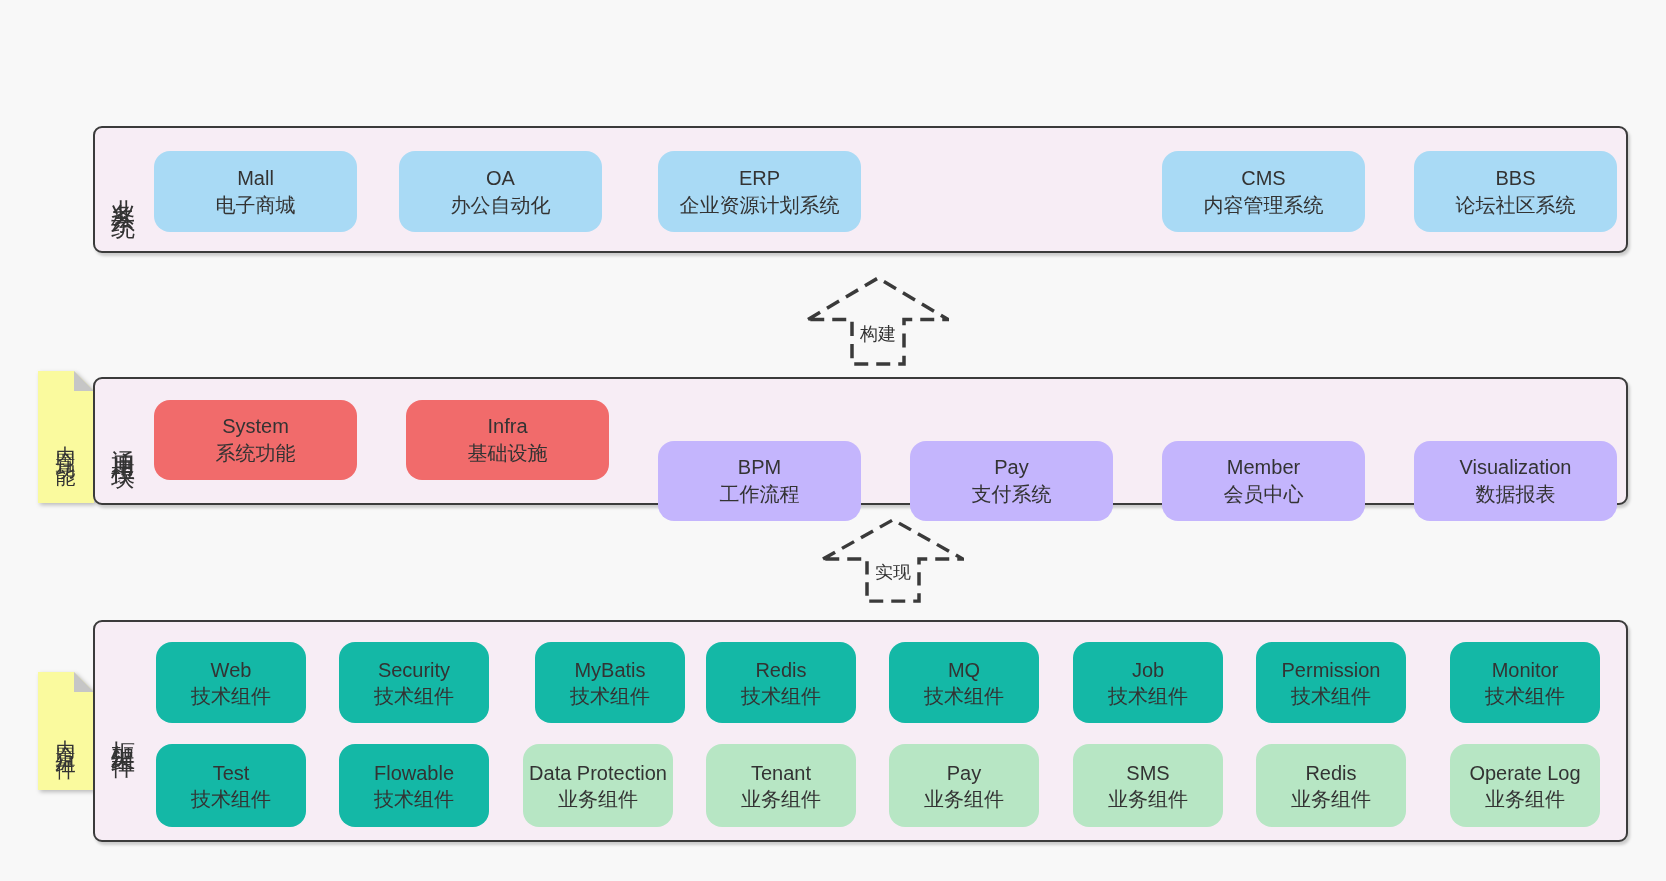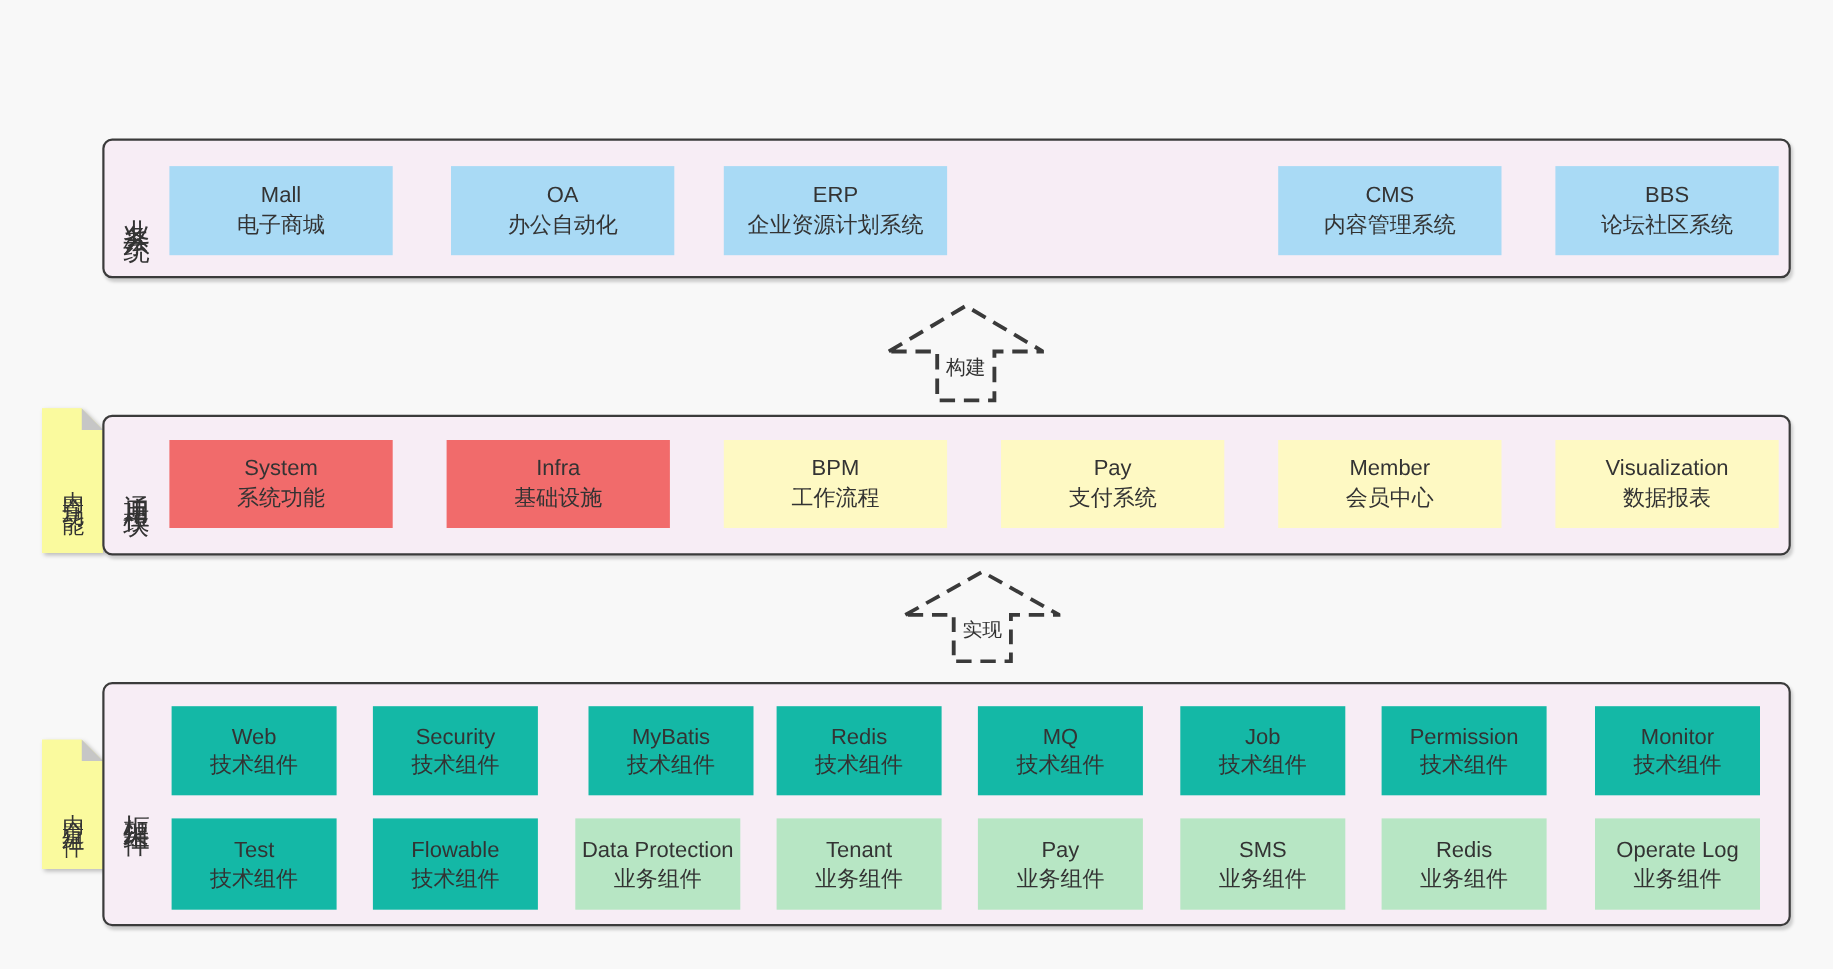--- a/index.html
+++ b/index.html
@@ -15,33 +15,33 @@
   }
   .band1{top:126px;height:127px;}
   .band2{top:377px;height:128px;}
   .band3{top:620px;height:222px;}
   .band-label{
     position:absolute;left:14px;top:50%;transform:translateY(-50%);
     writing-mode:vertical-rl;text-orientation:upright;
     font-size:24px;line-height:28px;letter-spacing:5px;color:#333;white-space:nowrap;
   }
   .box{
-    position:absolute;border-radius:0;
+    position:absolute;border-radius:16px;
     display:flex;flex-direction:column;align-items:center;justify-content:center;
     text-align:center;font-size:20px;line-height:27px;color:#333;
     padding:0 4px;box-sizing:border-box;
   }
   .band1 .box{top:23px;width:203px;height:81px;}
   .band2 .box{top:21px;width:203px;height:80px;}
   .band3 .box{width:150px;height:81px;line-height:26px;}
   .band3 .row1{top:20px;}
   .band3 .row2{top:122px;height:83px;}
   .blue{background:#a9daf5;}
   .red{background:#f16b6b;}
-  .pink{background:#fef9c3;}
+  .pink{background:#c4b5fd;margin-top:41px;}
   .green{background:#14b8a6;}
   .green-light{background:#b7e6c4;}
   .sticky{
     position:absolute;left:38px;width:56px;
     filter:drop-shadow(2px 2px 2px rgba(0,0,0,0.25));
   }
   .sticky1{top:371px;height:132px;}
   .sticky2{top:672px;height:118px;}
   .sticky-body{
     position:absolute;inset:0;background:#fafa9e;
@@ -85,21 +85,21 @@
   </div>
   <div class="sticky-fold"></div>
 </div>
 
 <div class="band band1">
   <div class="band-label">业务系统</div>
   <div class="box blue" style="left:59px">
     <div>Mall</div>
     <div>电子商城</div>
   </div>
-  <div class="box blue" style="left:315px">
+  <div class="box blue" style="left:304px">
     <div>OA</div>
     <div>办公自动化</div>
   </div>
   <div class="box blue" style="left:563px">
     <div>ERP</div>
     <div>企业资源计划系统</div>
   </div>
   <div class="box blue" style="left:1067px">
     <div>CMS</div>
     <div>内容管理系统</div>

